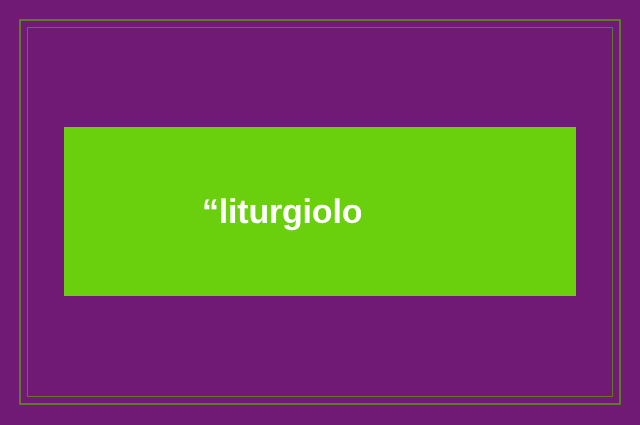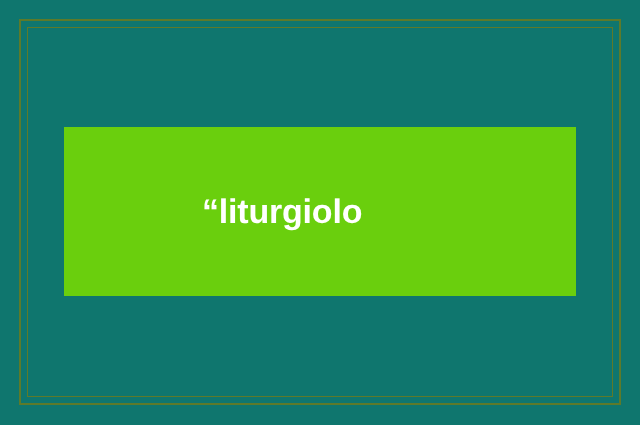--- a/index.html
+++ b/index.html
@@ -12,21 +12,21 @@
     height: 425px;
     overflow: hidden;
     font-family: "Liberation Sans", sans-serif;
   }
 
   
   #canvas {
     position: relative;
     width: 640px;
     height: 425px;
-    background: #0f766e;
+    background: #701a75;
     box-sizing: border-box;
   }
 
   
   .frame-outer {
     position: absolute;
     left: 19px;
     top: 19px;
     width: 602px;
     height: 386px;

